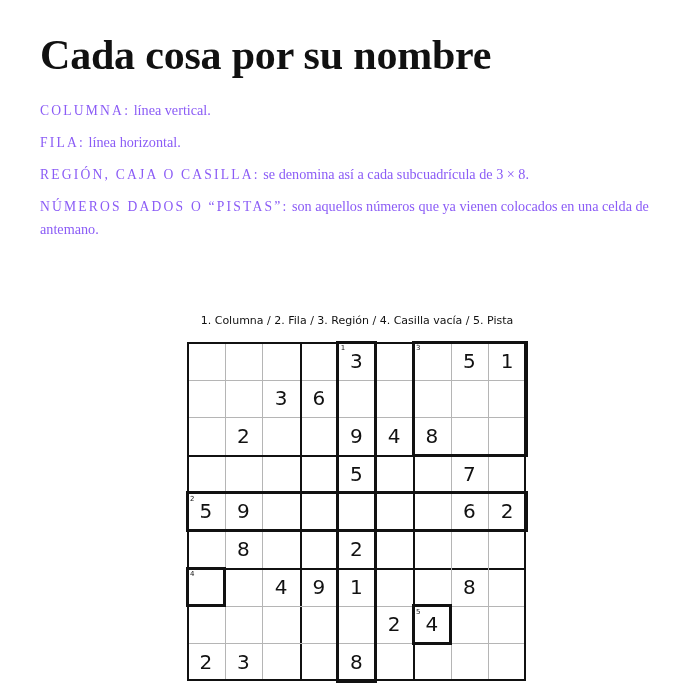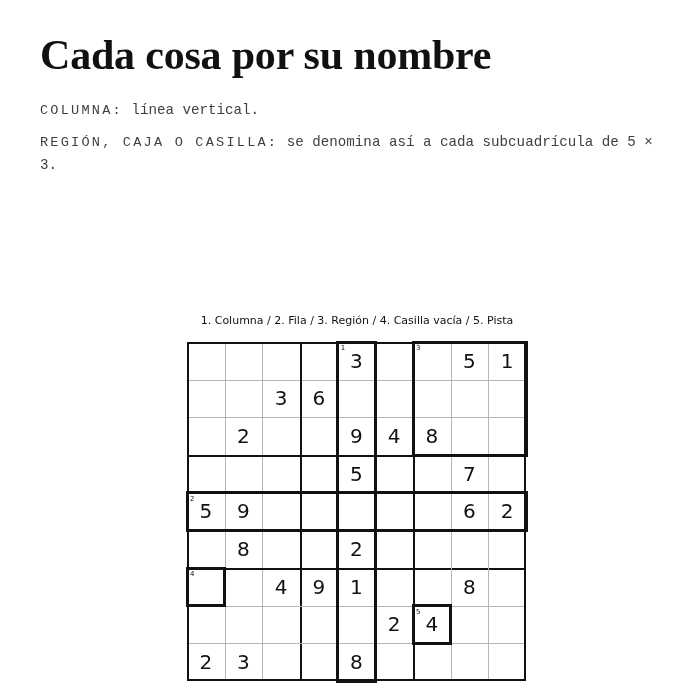--- a/index.html
+++ b/index.html
@@ -4,21 +4,21 @@
 <style>
   html, body { margin: 0; padding: 0; background: #ffffff; }
   body { width: 700px; height: 700px; position: relative; overflow: hidden; color: #111; }
   .title {
     position: absolute; left: 40px; top: 34px;
     font-family: "Liberation Serif", "DejaVu Serif", serif;
     font-weight: bold; font-size: 42px; letter-spacing: -0.2px; color: #111;
     margin: 0; line-height: 1;
   }
   .defs { position: absolute; left: 40px; top: 99px; width: 630px;
-    font-family: Liberation Mono, monospace; font-size: 14.2px; line-height: 22px; color: #404040; }
+    font-family: Liberation Serif, serif; font-size: 14.2px; line-height: 22px; color: #8b5cf6; }
   .def { margin: 0 0 9px 0; }
   .term { letter-spacing: 2.2px; font-size: 13.6px; }
   .caption { position: absolute; left: 0; width: 714px; top: 314px; text-align: center;
     font-family: "DejaVu Sans", sans-serif; font-size: 11px; color: #111; }
   .grid { position: absolute; left: 187px; top: 342px; width: 339px; height: 339px; }
   .vline, .hline { position: absolute; background: #b5b5b5; }
   .vline { top: 0; width: 1px; height: 339px; }
   .hline { left: 0; height: 1px; width: 339px; }
   .vline.major, .hline.major { background: #111; }
   .vline.major { width: 2px; margin-left: -0.5px; }
@@ -29,21 +29,23 @@
   .marker { position: absolute; font-family: "DejaVu Sans", sans-serif; font-size: 7px; top: 3px; left: 4px; color: #111; }
   .hl { position: absolute; box-sizing: border-box; border: 3.5px solid #111; }
 </style>
 </head>
 <body>
 
 <h1 class="title">Cada cosa por su nombre</h1>
 
 <div class="defs">
   <p class="def"><span class="term">COLUMNA:</span><span> línea vertical.</span></p>
-  <p class="def"><span class="term">REGIÓN, CAJA O CASILLA:</span><span> se denomina así a cada subcuadrícula de 5 × 3.</span></p>
+  <p class="def"><span class="term">FILA:</span><span> línea horizontal.</span></p>
+  <p class="def"><span class="term">REGIÓN, CAJA O CASILLA:</span><span> se denomina así a cada subcuadrícula de 3 × 8.</span></p>
+  <p class="def"><span class="term">NÚMEROS DADOS O “PISTAS”:</span><span> son aquellos números que ya vienen colocados en una celda de antemano.</span></p>
 </div>
 
 <div class="caption">1. Columna / 2. Fila / 3. Región / 4. Casilla vacía / 5. Pista</div>
 
 <div class="grid" id="sudoku">
     <div class="vline" style="left: 37.6667px;"></div>
     <div class="hline" style="top: 37.6667px;"></div>
     <div class="vline" style="left: 75.3333px;"></div>
     <div class="hline" style="top: 75.3333px;"></div>
     <div class="vline major" style="left: 113px;"></div>

